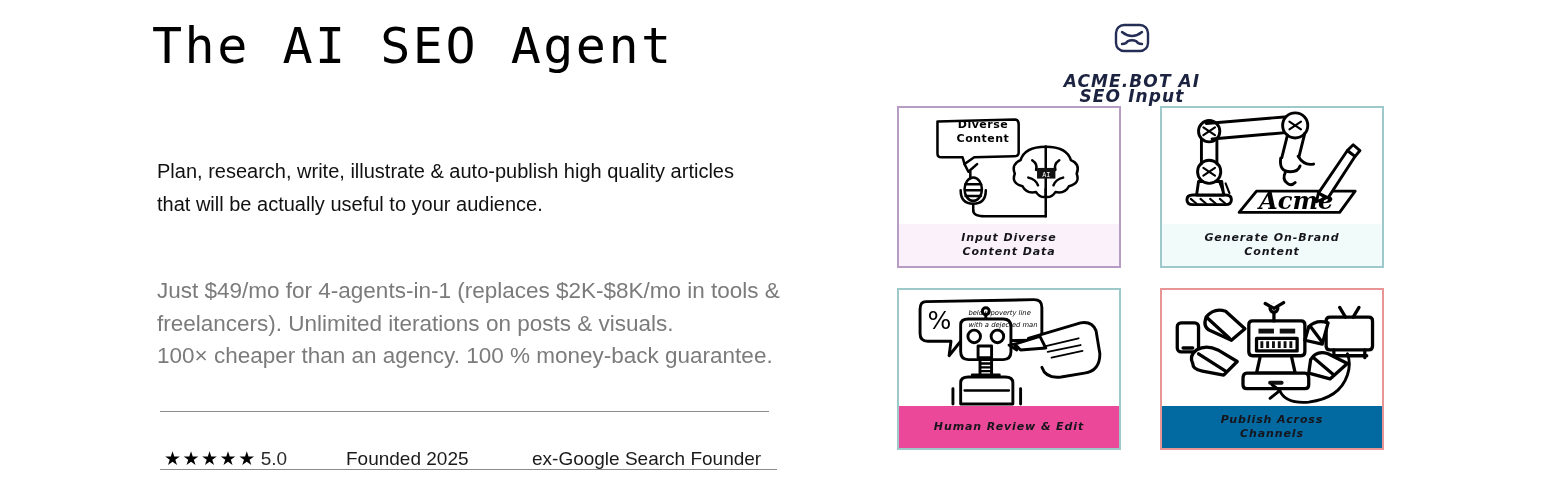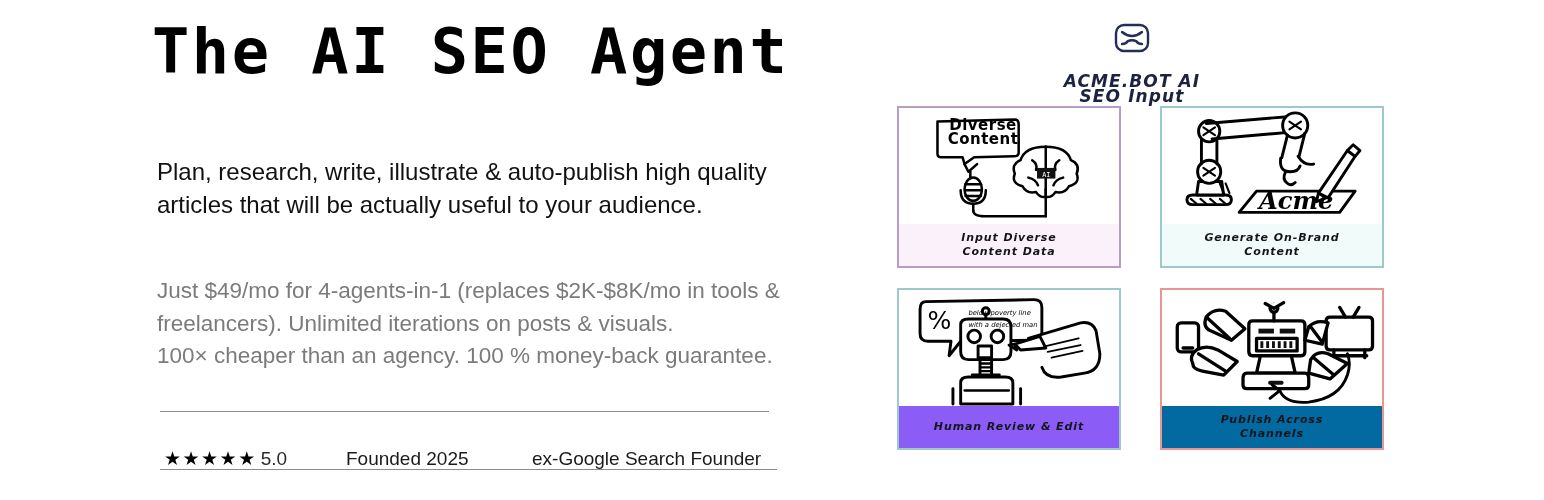--- a/index.html
+++ b/index.html
@@ -8,28 +8,28 @@
     font-family:"Liberation Sans",sans-serif;overflow:hidden;position:relative;
   }
   .stage{position:absolute;inset:0;}
 
   
   .left{position:absolute;left:0;top:0;width:840px;height:500px;}
 
   .headline{
     position:absolute;left:152px;top:21px;
     font-family:"DejaVu Sans Mono","Liberation Mono",monospace;
-    font-weight:700;font-size:62px;line-height:1;color:#000000;
+    font-weight:400;font-size:50px;line-height:1;color:#000000;
     letter-spacing:2.5px;white-space:nowrap;
     -webkit-font-smoothing:none;
   }
 
   .subhead{
     position:absolute;left:157px;top:155px;width:610px;
-    font-size:24px;line-height:33px;color:#111111;
+    font-size:20px;line-height:33px;color:#111111;
     font-stretch:condensed;
   }
 
   .pricing{
     position:absolute;left:157px;top:275px;width:650px;
     font-size:22.5px;line-height:32.5px;color:#7b7b7b;
     font-stretch:condensed;
   }
 
   .rule{position:absolute;height:1px;background:#8c8c8c;}
@@ -75,21 +75,21 @@
 
   .panel-cap{
     height:42px;display:flex;align-items:center;justify-content:center;
     text-align:center;
     font-family:"DejaVu Sans","Liberation Sans",sans-serif;
     font-style:italic;font-weight:600;
     font-size:11px;line-height:14px;color:#15151b;letter-spacing:0.9px;
   }
   .cap1{background:#faf1fb;}
   .cap2{background:#f1fbfa;font-style:italic;}
-  .cap3{background:#8b5cf6;}
+  .cap3{background:#ec4899;}
   .cap4{background:#0369a1;}
 </style>
 </head>
 <body>
 
 <div class="stage">
 
   <div class="left">
 
     <div class="headline">The AI SEO Agent</div>
@@ -149,21 +149,21 @@
               <path d="M150 40 q-22 0 -26 14 q-10 4 -6 14 q-4 10 8 13 q4 8 14 6 q4 6 10 5"></path>
               <path d="M150 40 q22 0 26 14 q10 4 6 14 q4 10 -8 13 q-4 8 -14 6 q-4 6 -10 5"></path>
               <line x1="150" y1="40" x2="150" y2="92"></line>
               <path d="M136 54 q6 4 4 10 M164 54 q-6 4 -4 10 M132 72 q8 2 10 8 M168 72 q-8 2 -10 8"></path>
             </g>
             <rect x="141" y="62" width="19" height="11" fill="#111"></rect>
             <text x="150.5" y="71" font-family="DejaVu Sans Mono, monospace" font-size="7" fill="#fff" text-anchor="middle">AI</text>
           </svg>
           <div style="position:absolute;left:46px;top:10px;width:76px;text-align:center;
                       font-family:'DejaVu Sans','Liberation Sans',sans-serif;font-weight:600;
-                      font-size:15px;line-height:14px;color:#000;letter-spacing:.5px;">
+                      font-size:11px;line-height:14px;color:#000;letter-spacing:.5px;">
             <span>Diverse</span><br>
             <span>Content</span>
           </div>
         </div>
         <div class="panel-cap cap1">
           <div>
             <span>Input Diverse</span><br>
             <span>Content Data</span>
           </div>
         </div>

